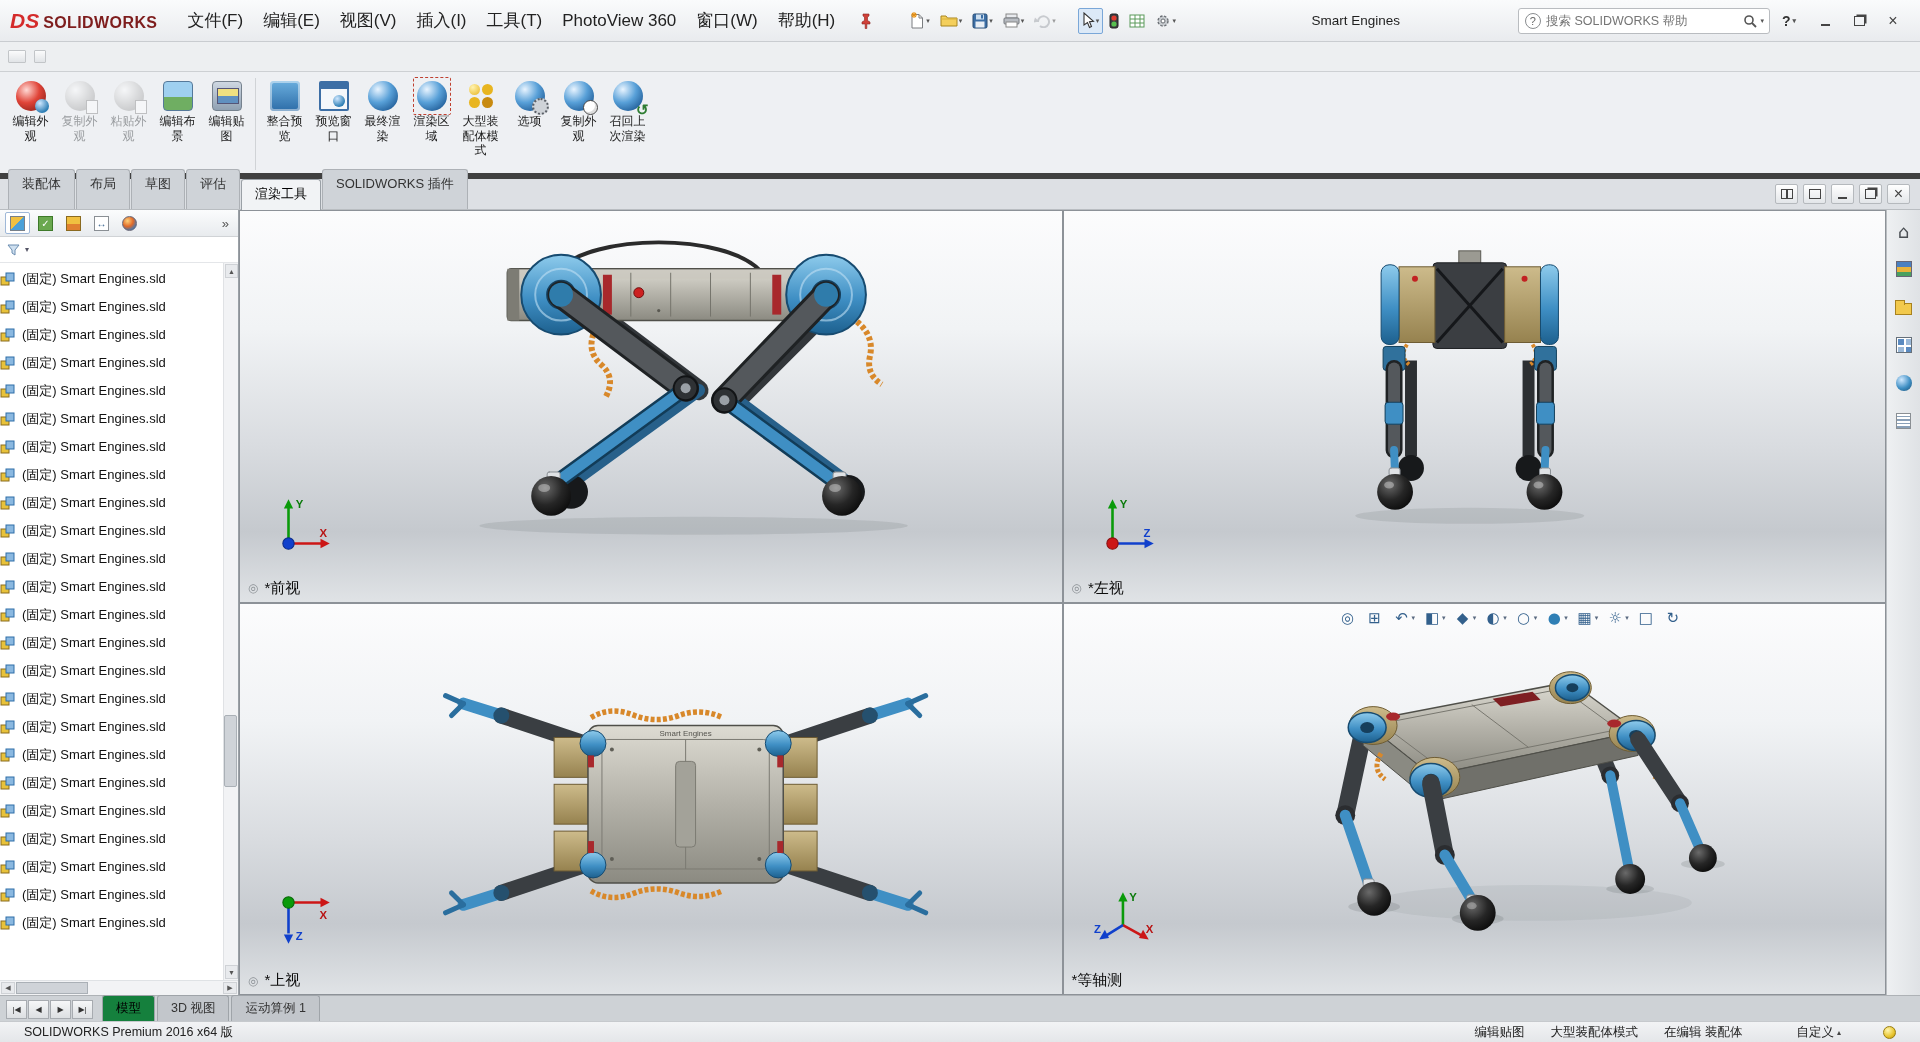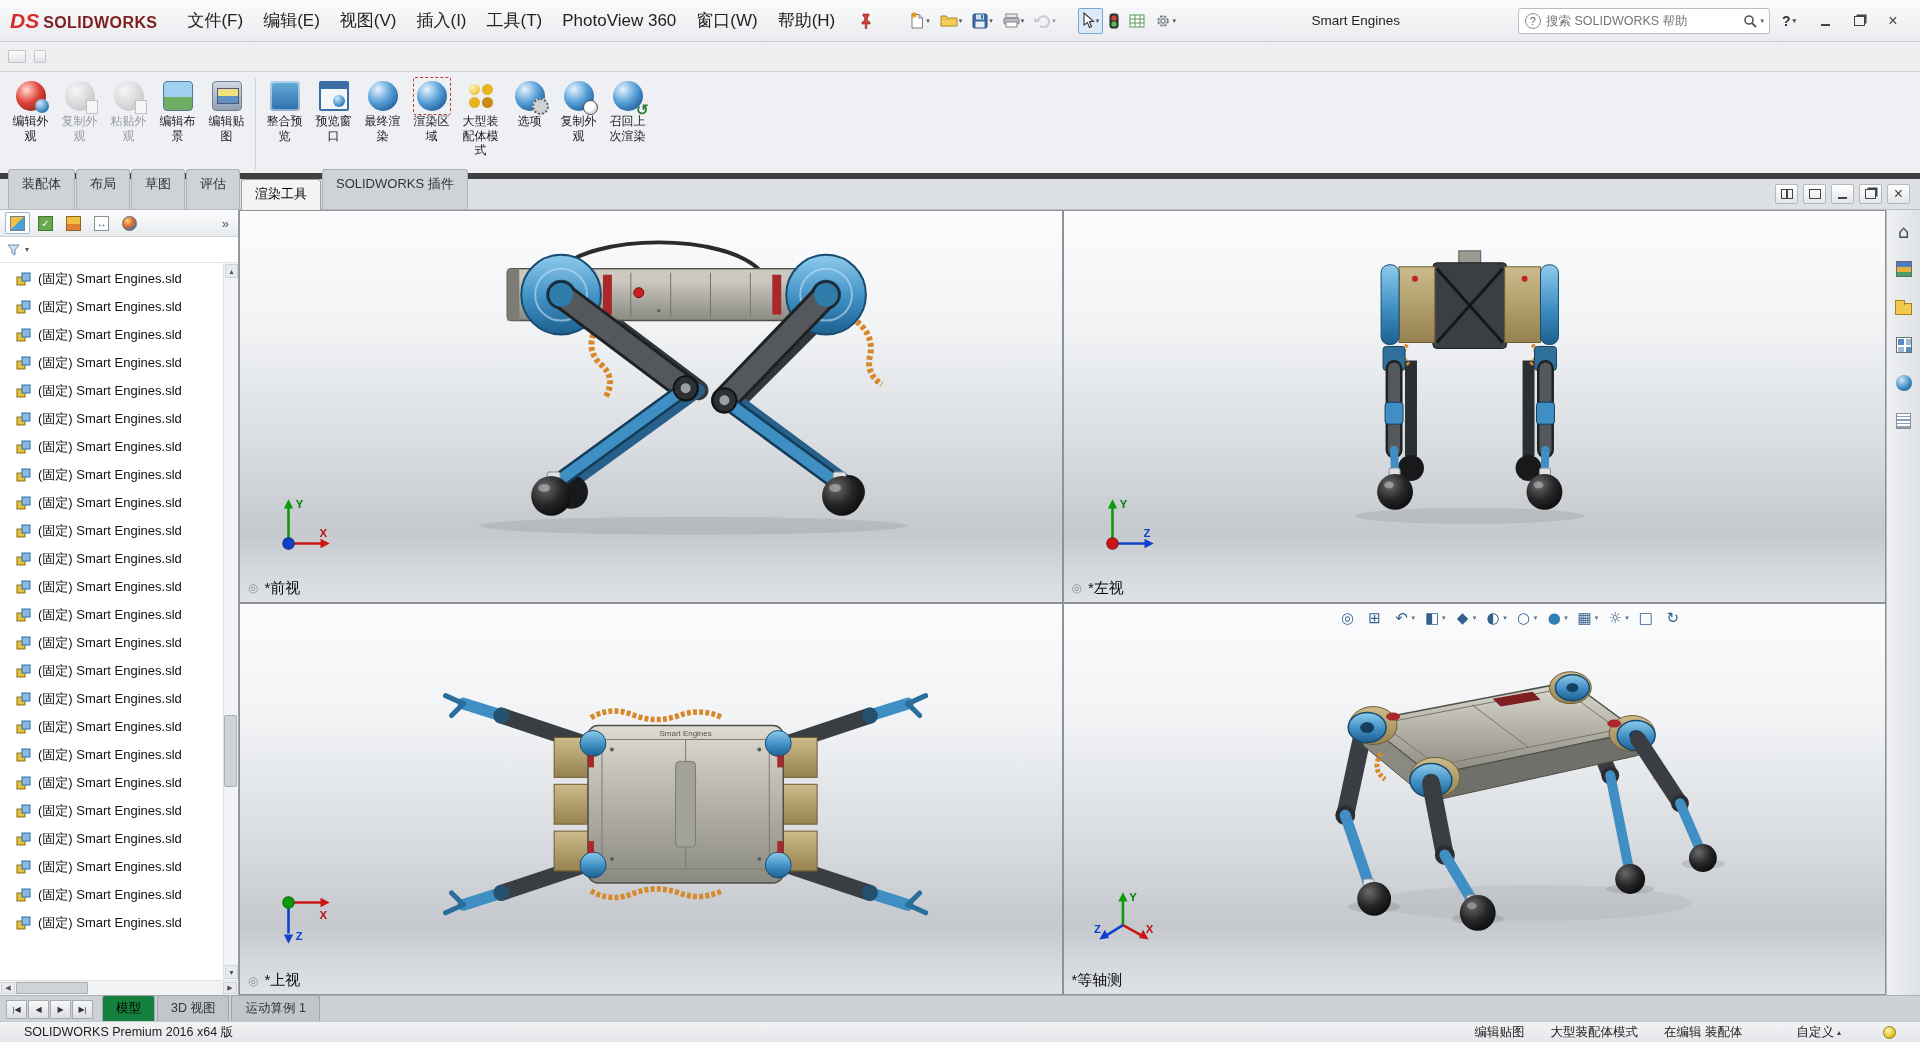--- a/index.html
+++ b/index.html
@@ -91,21 +91,21 @@
   [data-fmicon="propertymanager"]{width:15px;height:15px;background:#6aa84f;border:1px solid #3e7a2a;color:#fff;font-size:10px}
   [data-fmicon="propertymanager"]::before{content:"✓"}
   [data-fmicon="configurationmanager"]{width:15px;height:15px;background:linear-gradient(180deg,#f0c040 0 50%,#e08030 50%);border:1px solid #8a6a20}
   [data-fmicon="dimxpertmanager"]{width:15px;height:15px;background:#fff;border:1px solid #8a8f94;color:#33608c;font-size:10px}
   [data-fmicon="dimxpertmanager"]::before{content:"↔"}
   [data-fmicon="displaymanager"]{width:15px;height:15px;border-radius:50%;background:radial-gradient(circle at 35% 30%,#ffd27a,#e06a2a 45%,#3a78b8 80%);border:1px solid #667}
   .filter-row{height:26px;display:flex;align-items:center;padding:0 7px;gap:5px;border-bottom:1px solid #e4e6e9}
   .filter-caret{font-size:8px;color:#556}
   .tree{flex:1;overflow:hidden;position:relative;padding-top:2px}
   .tree-rows{margin-right:15px}
-  .tree-row{height:28px;display:flex;align-items:center;gap:6px;padding-left:16px;font-size:13px;white-space:nowrap;overflow:hidden;color:#111}
+  .tree-row{height:28px;display:flex;align-items:center;gap:6px;padding-left:0;font-size:13px;white-space:nowrap;overflow:hidden;color:#111}
   .vscroll{position:absolute;top:0;right:0;width:15px;height:100%;background:#f2f3f5;border-left:1px solid #e0e2e5}
   .vs-arrow{position:absolute;left:1px;width:13px;height:14px;font-size:7px;color:#555;display:flex;align-items:center;justify-content:center;background:#e8eaed;border:1px solid #cfd2d6}
   .vs-up{top:1px}.vs-down{bottom:1px}
   .vs-thumb{position:absolute;right:1px;top:63%;width:13px;height:72px;background:#cfd3d8;border:1px solid #aab0b6;border-radius:2px}
   .hscroll{height:15px;background:#f2f3f5;border-top:1px solid #dfe2e5;position:relative;flex:none}
   .hs-arrow{position:absolute;top:1px;width:14px;height:12px;font-size:7px;color:#555;display:flex;align-items:center;justify-content:center;background:#e8eaed;border:1px solid #cfd2d6}
   .hs-left{left:1px}.hs-right{right:1px}
   .hs-thumb{position:absolute;left:16px;top:1px;width:72px;height:12px;background:#cfd3d8;border:1px solid #aab0b6}
 
   

